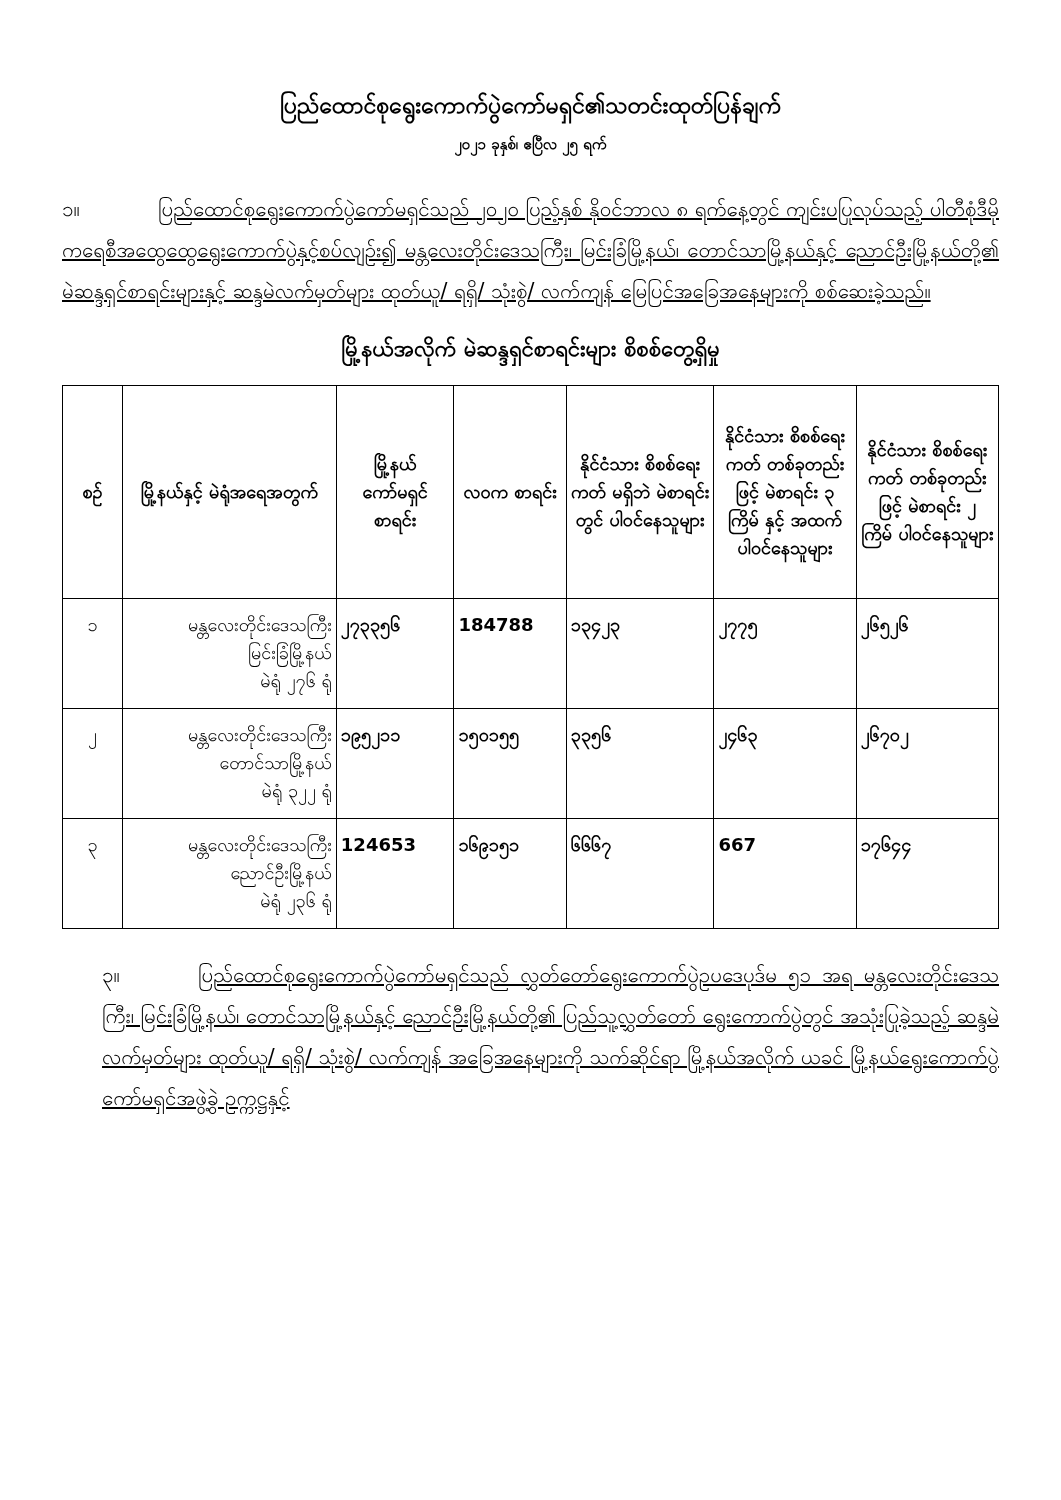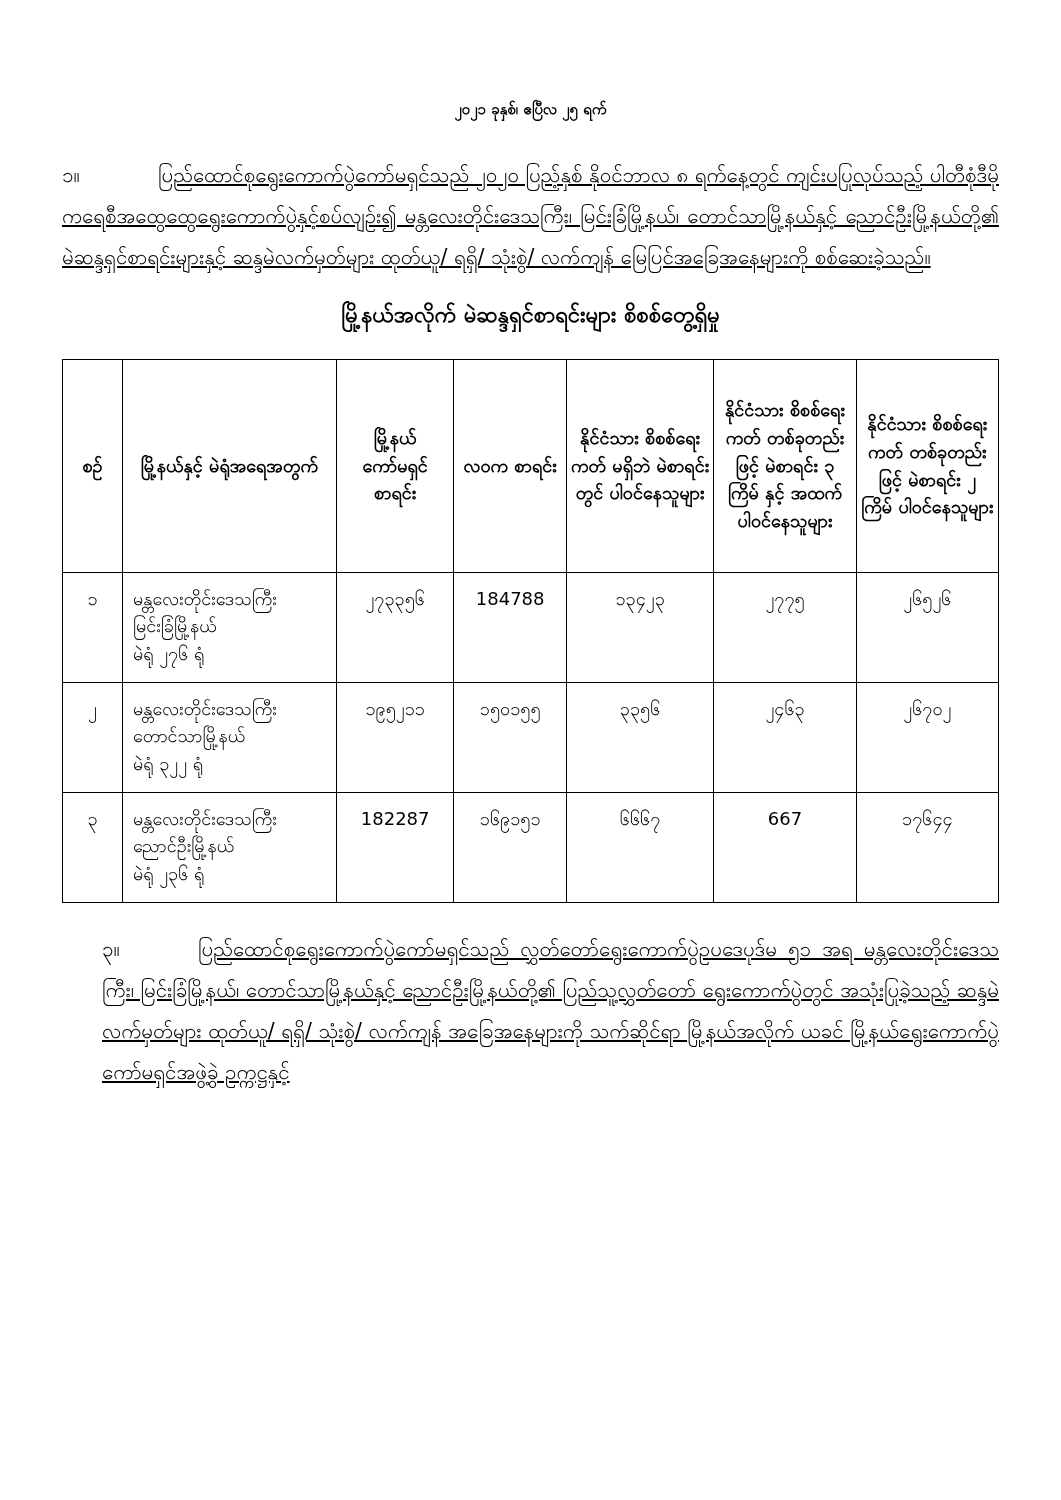--- a/index.html
+++ b/index.html
@@ -52,21 +52,21 @@
   }
   .para.p3 {
     margin-top: 26px;
     margin-left: 40px;
   }
   .table-title {
     text-align: center;
     font-size: 22px;
     font-weight: bold;
     margin-top: 22px;
-    margin-bottom: 26px;
+    margin-bottom: 18px;
   }
   table.data {
     border-collapse: collapse;
     width: 100%;
     table-layout: fixed;
   }
   table.data th, table.data td {
     border: 1.5px solid #000;
     vertical-align: middle;
     padding: 6px 4px;
@@ -85,42 +85,43 @@
     vertical-align: top;
     padding-top: 12px;
   }
   table.data td.place {
     text-align: left;
     padding-left: 10px;
     vertical-align: top;
     padding-top: 12px;
   }
   table.data td.num {
-    text-align: center;
     vertical-align: top;
     padding-top: 12px;
+    font-weight: bold;
   }
   table.data tbody tr {
     height: 110px;
   }
-  .place-line { display: block; }
+  .place-line { display: block; text-align: right; }
   col.c0 { width: 56px; }
   col.c1 { width: 200px; }
   col.c2 { width: 110px; }
   col.c3 { width: 105px; }
   col.c4 { width: 138px; }
   col.c5 { width: 133px; }
   col.c6 { width: 133px; }
 </style>
 </head>
 <body>
 
 <div class="page">
 
   <div class="title-block">
+    <div class="doc-title">ပြည်ထောင်စုရွေးကောက်ပွဲကော်မရှင်၏သတင်းထုတ်ပြန်ချက်</div>
     <div class="doc-date">၂၀၂၁ ခုနှစ်၊ ဧပြီလ ၂၅ ရက်</div>
   </div>
 
   <div class="para p1">
     <span class="num">၁။</span><span>ပြည်ထောင်စုရွေးကောက်ပွဲကော်မရှင်သည် ၂၀၂၀ ပြည့်နှစ် နိုဝင်ဘာလ ၈ ရက်နေ့တွင် ကျင်းပပြုလုပ်သည့် ပါတီစုံဒီမိုကရေစီအထွေထွေရွေးကောက်ပွဲနှင့်စပ်လျဉ်း၍ မန္တလေးတိုင်းဒေသကြီး၊ မြင်းခြံမြို့နယ်၊ တောင်သာမြို့နယ်နှင့် ညောင်ဦးမြို့နယ်တို့၏ မဲဆန္ဒရှင်စာရင်းများနှင့် ဆန္ဒမဲလက်မှတ်များ ထုတ်ယူ/ ရရှိ/ သုံးစွဲ/ လက်ကျန် မြေပြင်အခြေအနေများကို စစ်ဆေးခဲ့သည်။</span>
   </div>
 
 
   <div class="table-title">မြို့နယ်အလိုက် မဲဆန္ဒရှင်စာရင်းများ စိစစ်တွေ့ရှိမှု</div>
 
@@ -172,21 +173,21 @@
         <td class="num">၂၄၆၃</td>
         <td class="num">၂၆၇၀၂</td>
       </tr>
       <tr>
         <td class="idx">၃</td>
         <td class="place">
           <span class="place-line">မန္တလေးတိုင်းဒေသကြီး</span>
           <span class="place-line">ညောင်ဦးမြို့နယ်</span>
           <span class="place-line">မဲရုံ ၂၃၆ ရုံ</span>
         </td>
-        <td class="num">182287</td>
+        <td class="num">124653</td>
         <td class="num">၁၆၉၁၅၁</td>
         <td class="num">၆၆၆၇</td>
         <td class="num">667</td>
         <td class="num">၁၇၆၄၄</td>
       </tr>
     </tbody>
   </table>
 
   <div class="para p3">
     <span class="num">၃။</span><span>ပြည်ထောင်စုရွေးကောက်ပွဲကော်မရှင်သည် လွှတ်တော်ရွေးကောက်ပွဲဥပဒေပုဒ်မ ၅၁ အရ မန္တလေးတိုင်းဒေသကြီး၊ မြင်းခြံမြို့နယ်၊ တောင်သာမြို့နယ်နှင့် ညောင်ဦးမြို့နယ်တို့၏ ပြည်သူ့လွှတ်တော် ရွေးကောက်ပွဲတွင် အသုံးပြုခဲ့သည့် ဆန္ဒမဲလက်မှတ်များ ထုတ်ယူ/ ရရှိ/ သုံးစွဲ/ လက်ကျန် အခြေအနေများကို သက်ဆိုင်ရာ မြို့နယ်အလိုက် ယခင် မြို့နယ်ရွေးကောက်ပွဲကော်မရှင်အဖွဲ့ခွဲ ဥက္ကဋ္ဌနှင့်</span>

